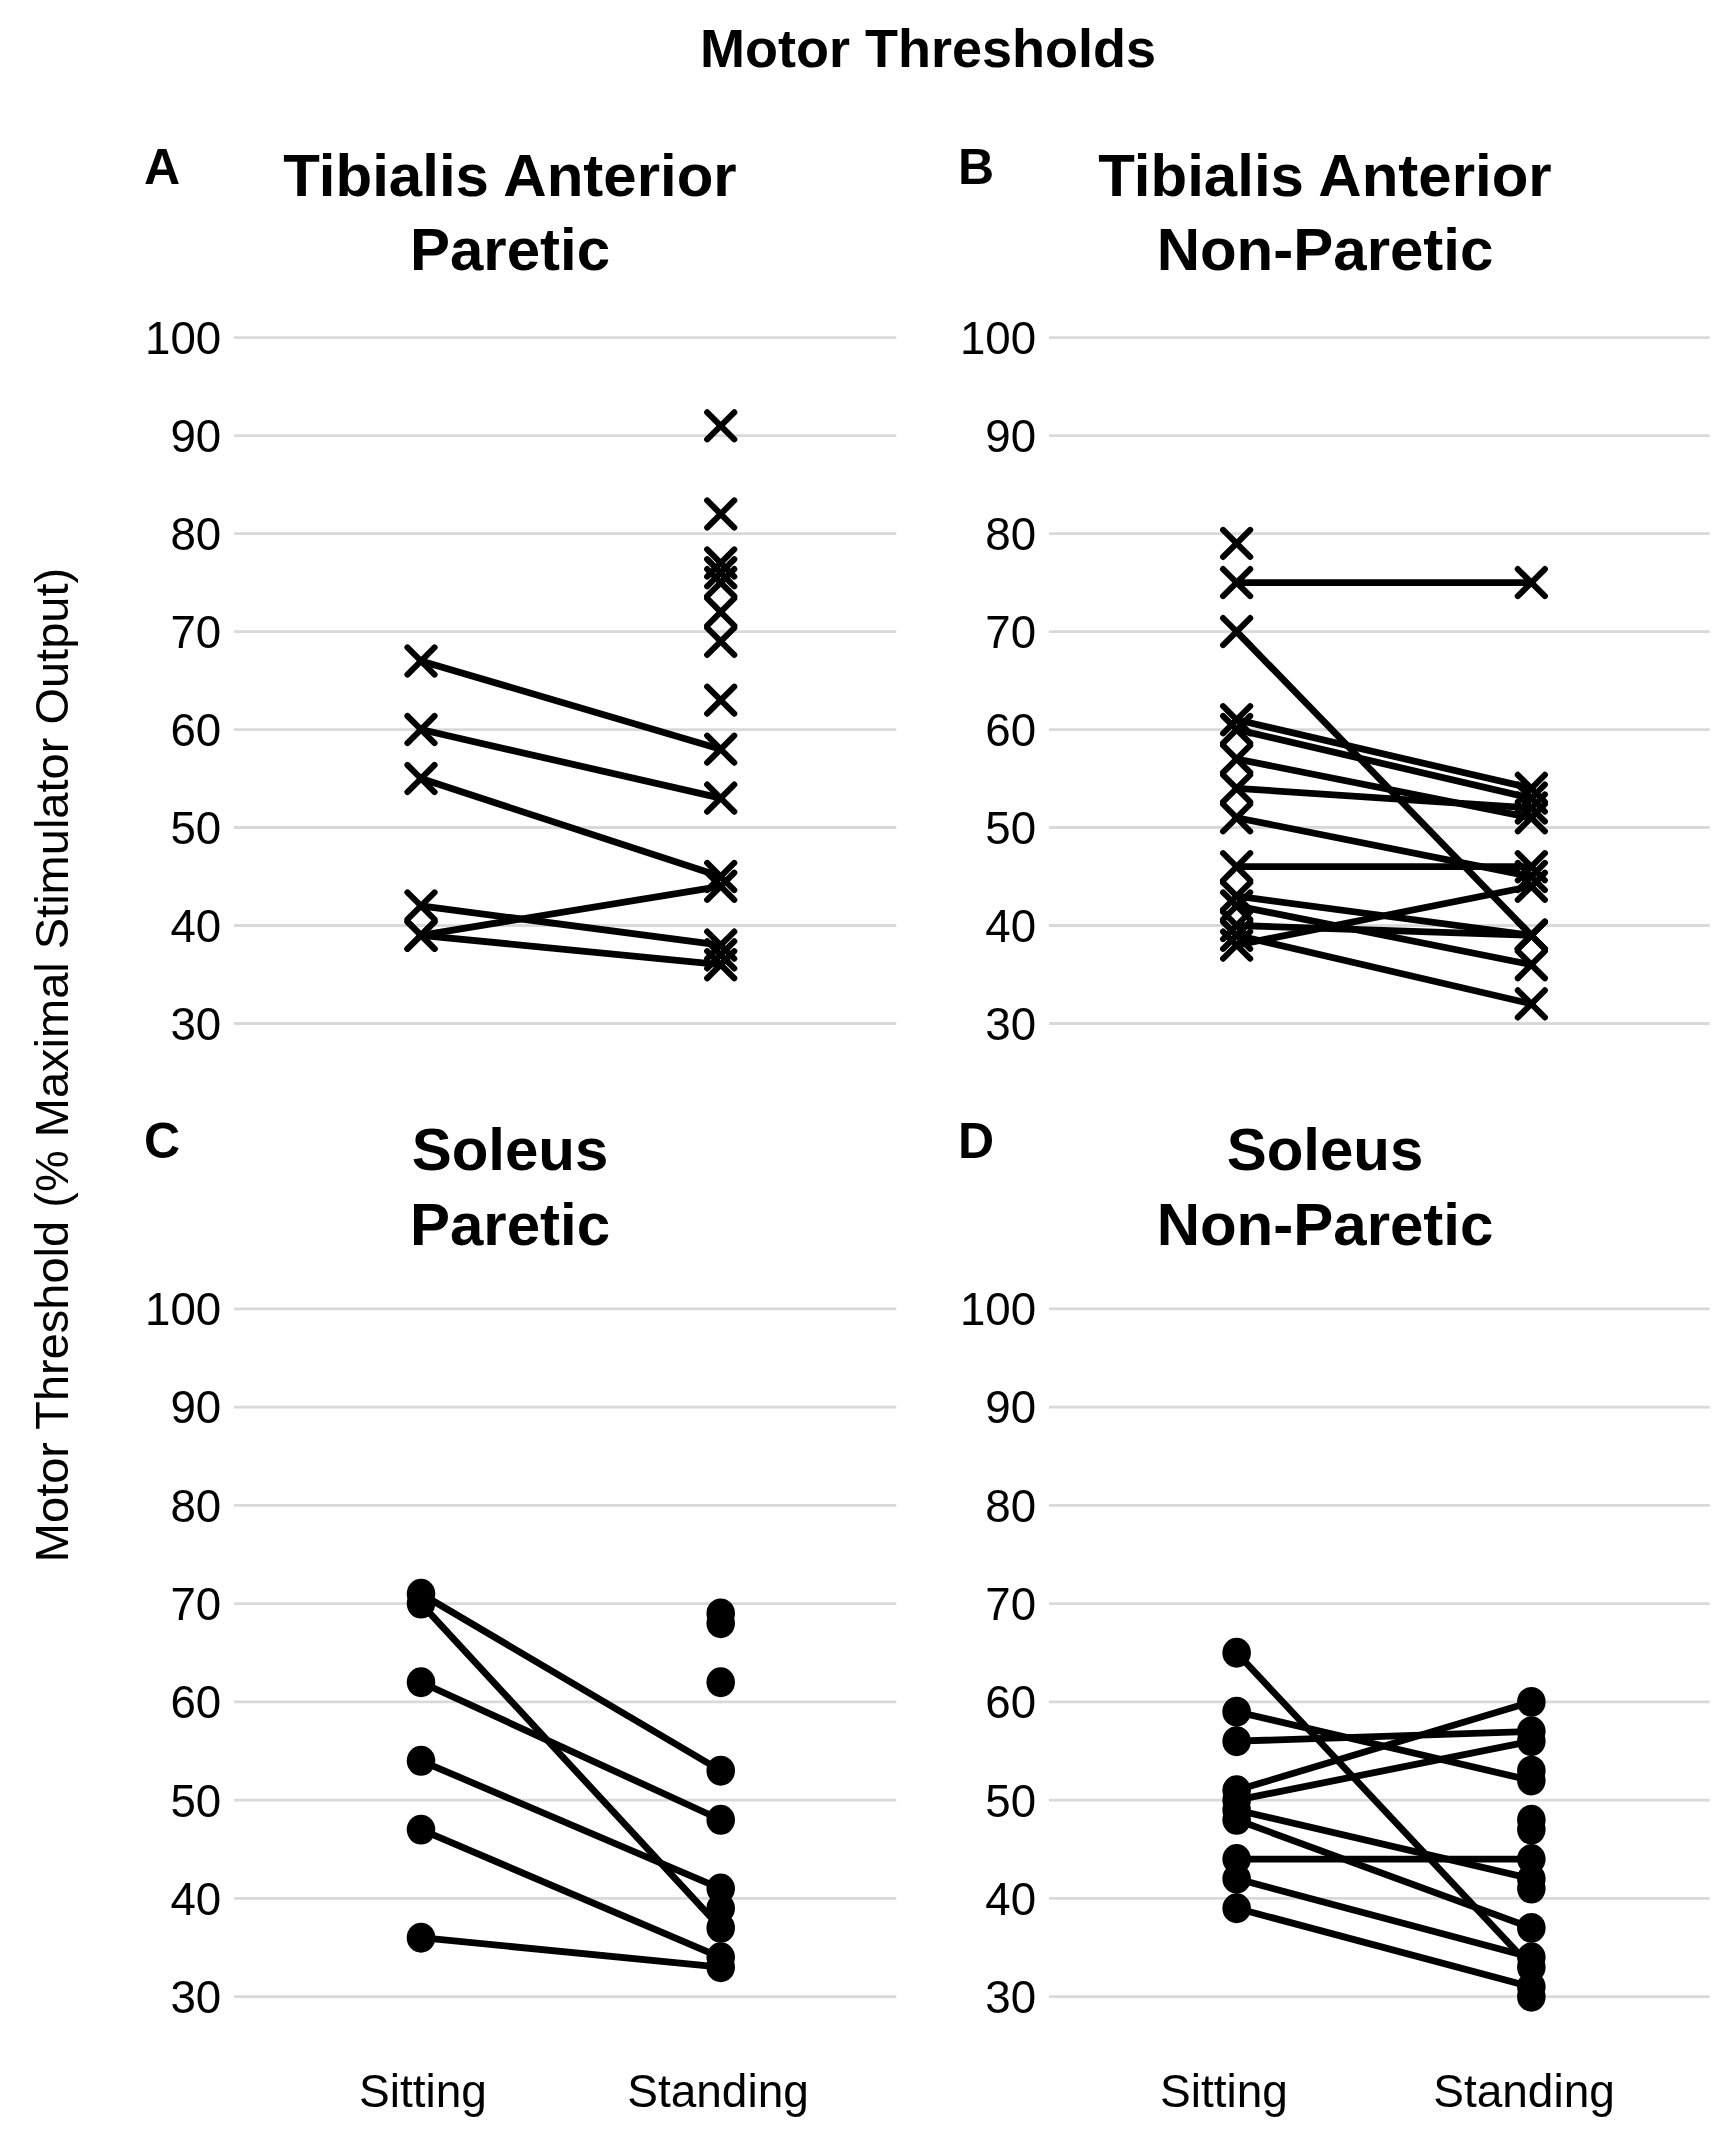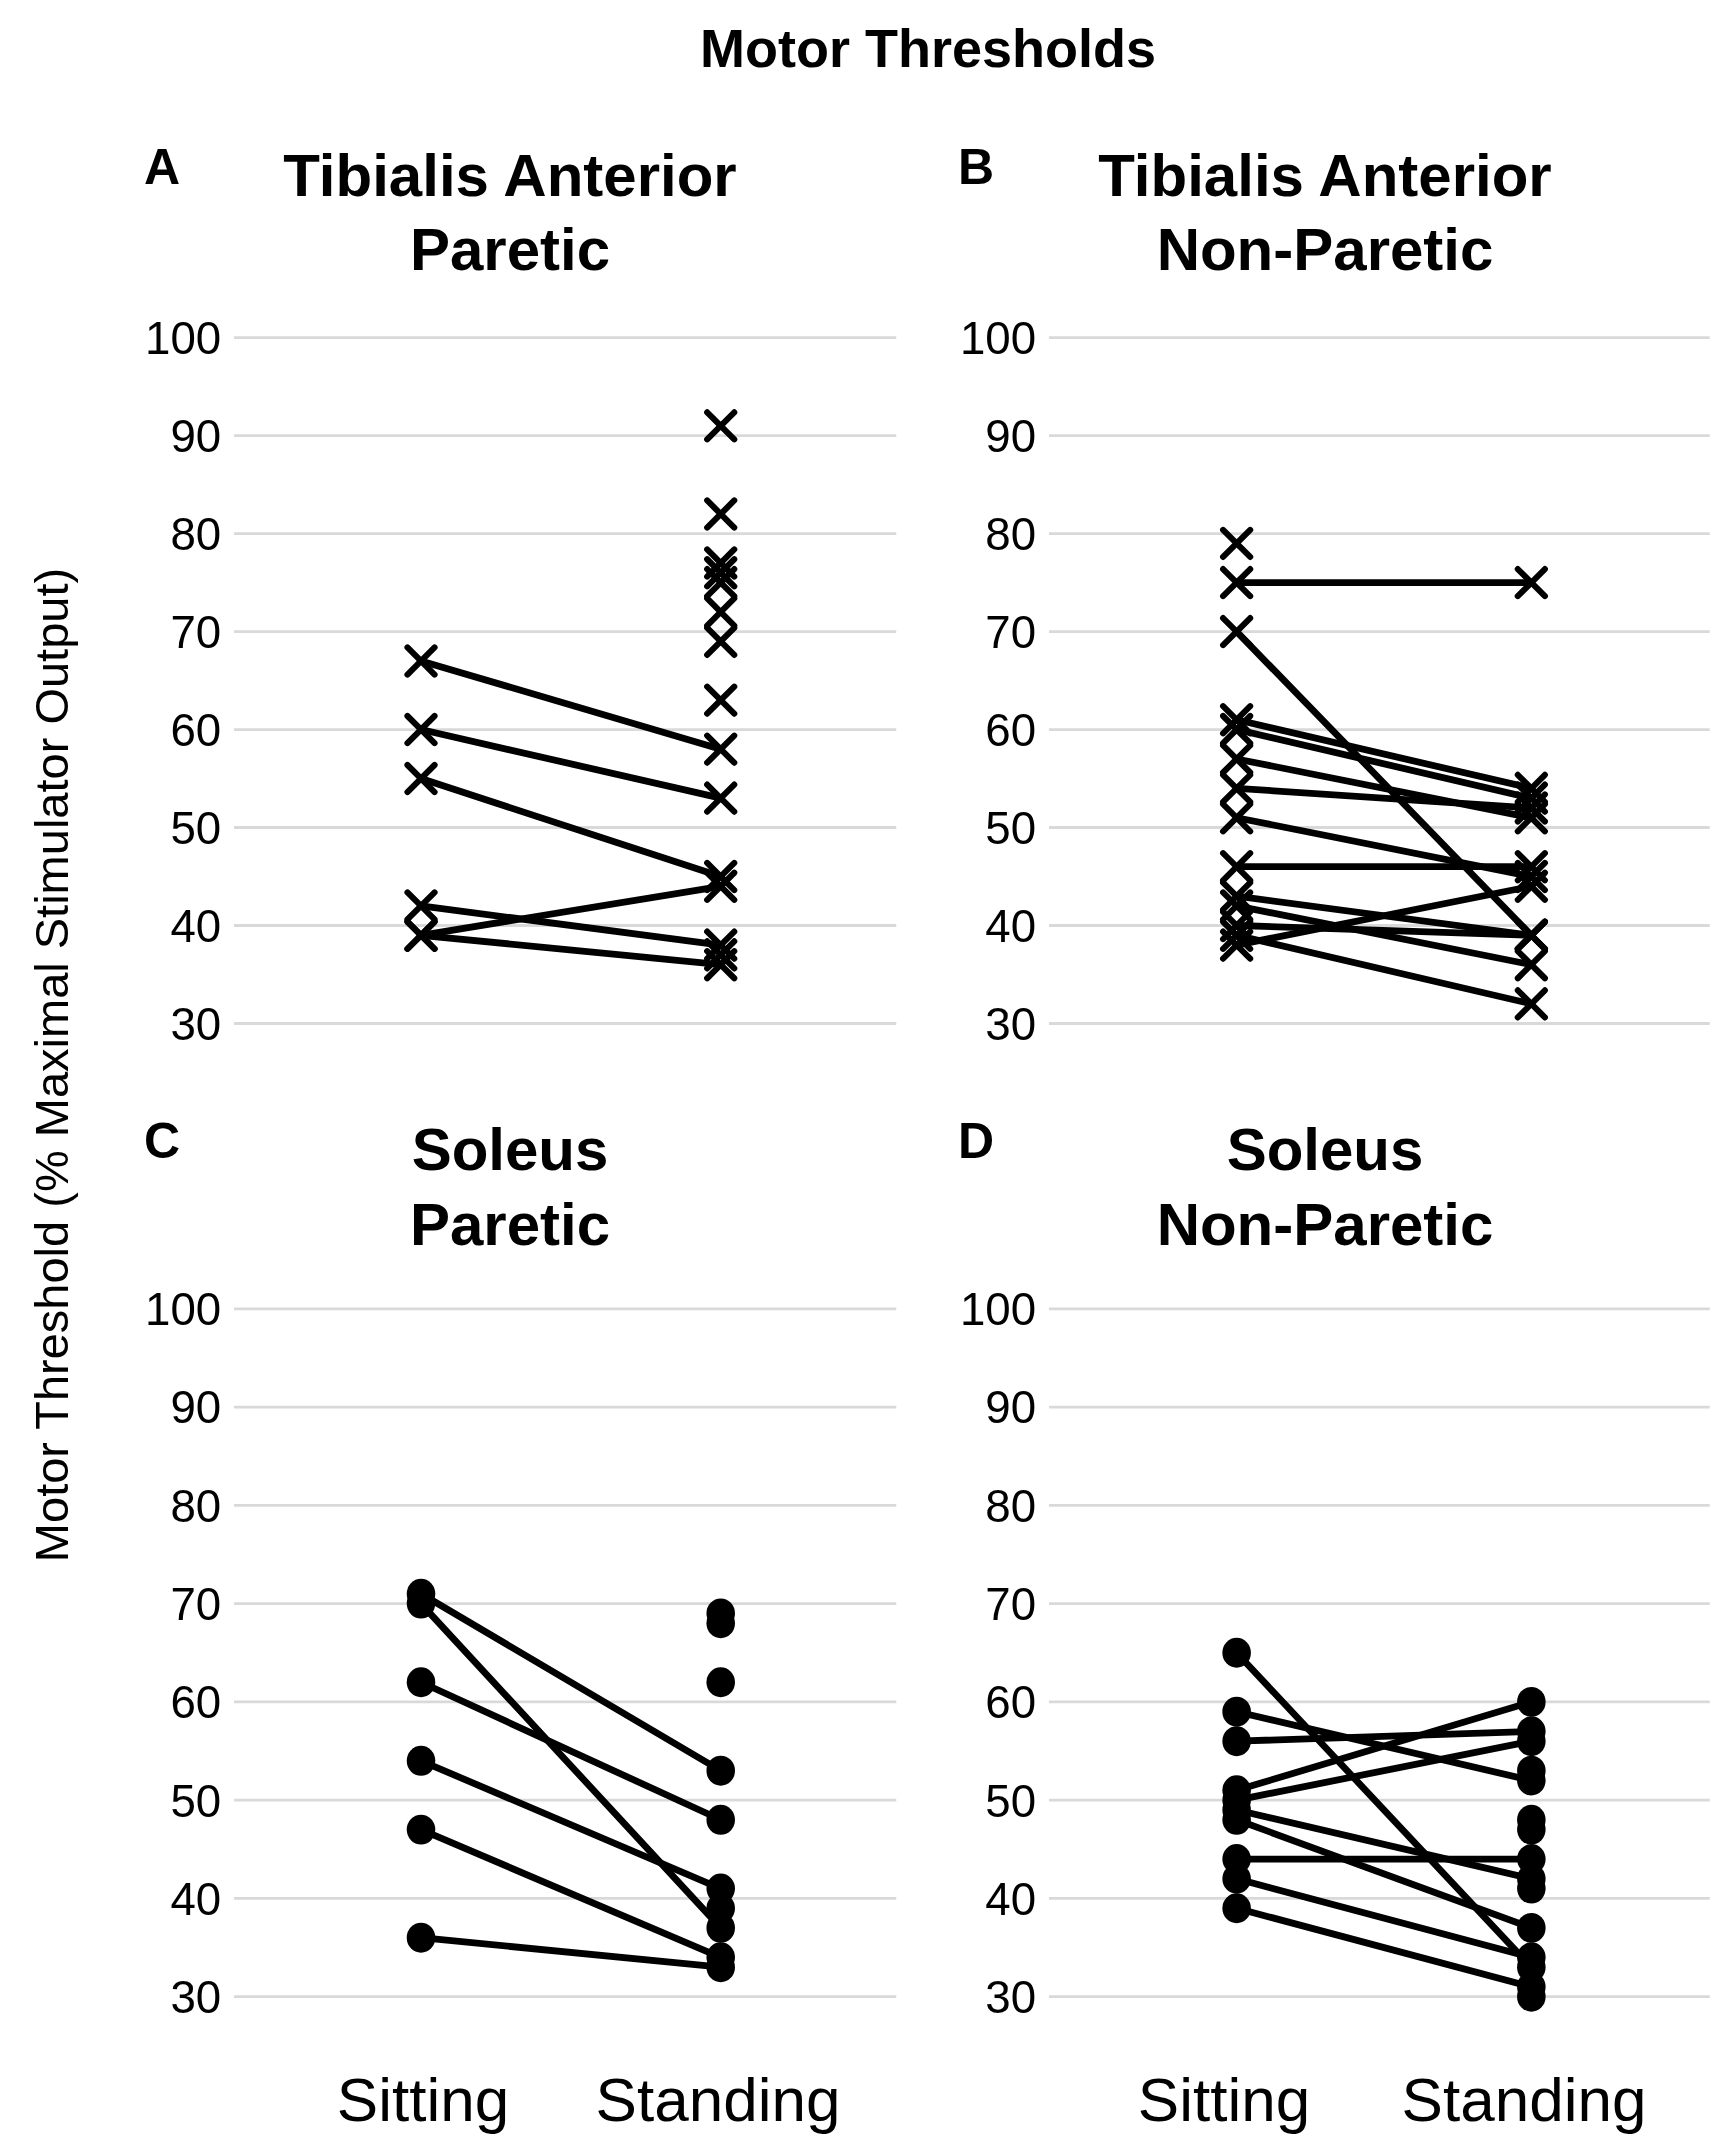--- a/index.html
+++ b/index.html
@@ -2,21 +2,21 @@
 <html style="font-size:11.4px"><head>
 <meta charset="utf-8">
 <style>
   html,body{margin:0;padding:0;background:#ffffff;}
   body{width:1729px;height:2151px;position:relative;font-family:"Liberation Sans",sans-serif;color:#000;}
   .abs{position:absolute;}
   .main-title{font-size:54px;font-weight:700;transform:translateX(-50%);white-space:nowrap;}
   .yaxis-title{font-size:47px;font-weight:400;transform:translate(-50%,-50%) rotate(-90deg);white-space:nowrap;transform-origin:center;}
   .panel-letter{font-size:50px;font-weight:700;}
   .panel-title-line{font-size:60px;font-weight:700;transform:translateX(-50%);white-space:nowrap;}
-  .x-cat-label{font-size:62px;font-weight:400;transform:translateX(-50%);white-space:nowrap;}
+  .x-cat-label{font-size:46px;font-weight:400;transform:translateX(-50%);white-space:nowrap;}
   #chart-svg{position:absolute;left:0;top:0;}
   text{font-family:"Liberation Sans",sans-serif;}
 </style>
 </head>
 <body>
 
 <div class="abs main-title" style="left:928px;top:17px;text-align:right;">Motor Thresholds</div>
 
 <div class="abs yaxis-title" style="left:51px;top:1065px;">Motor Threshold (% Maximal Stimulator Output)</div>
 

